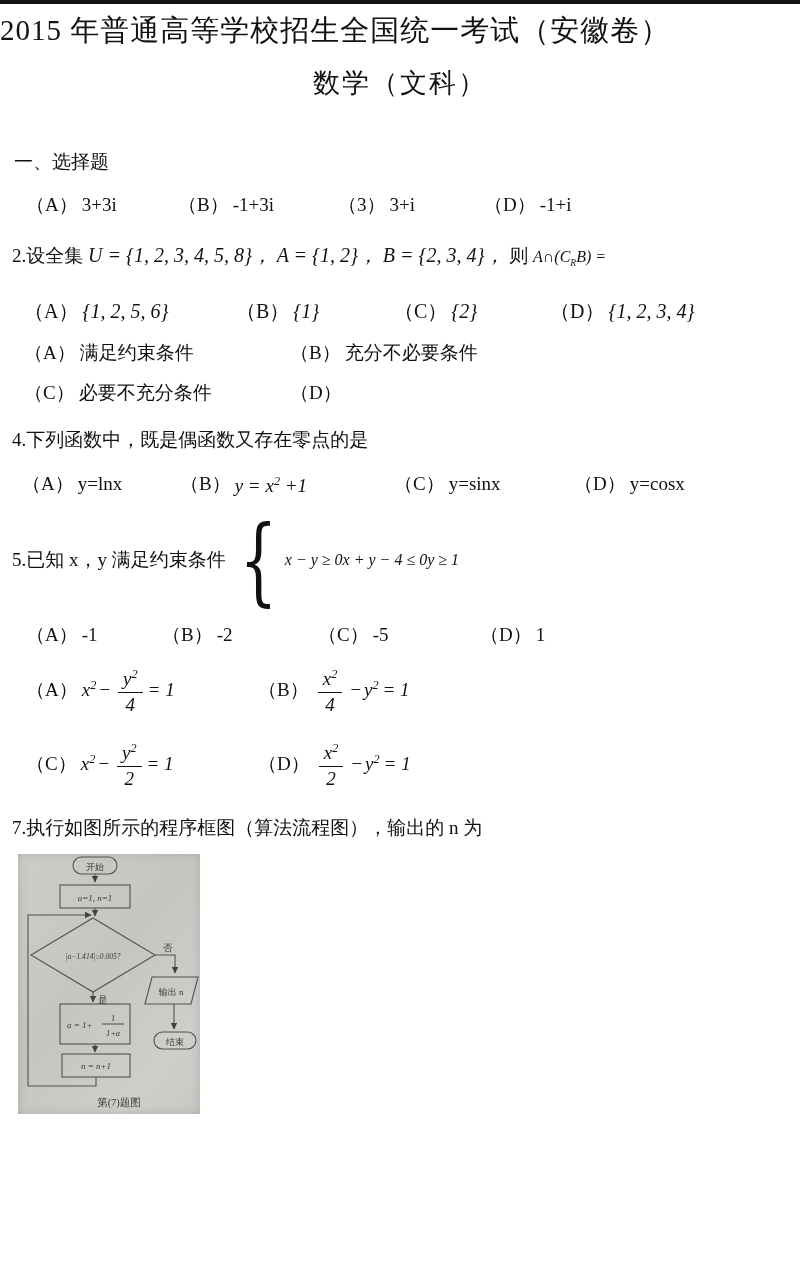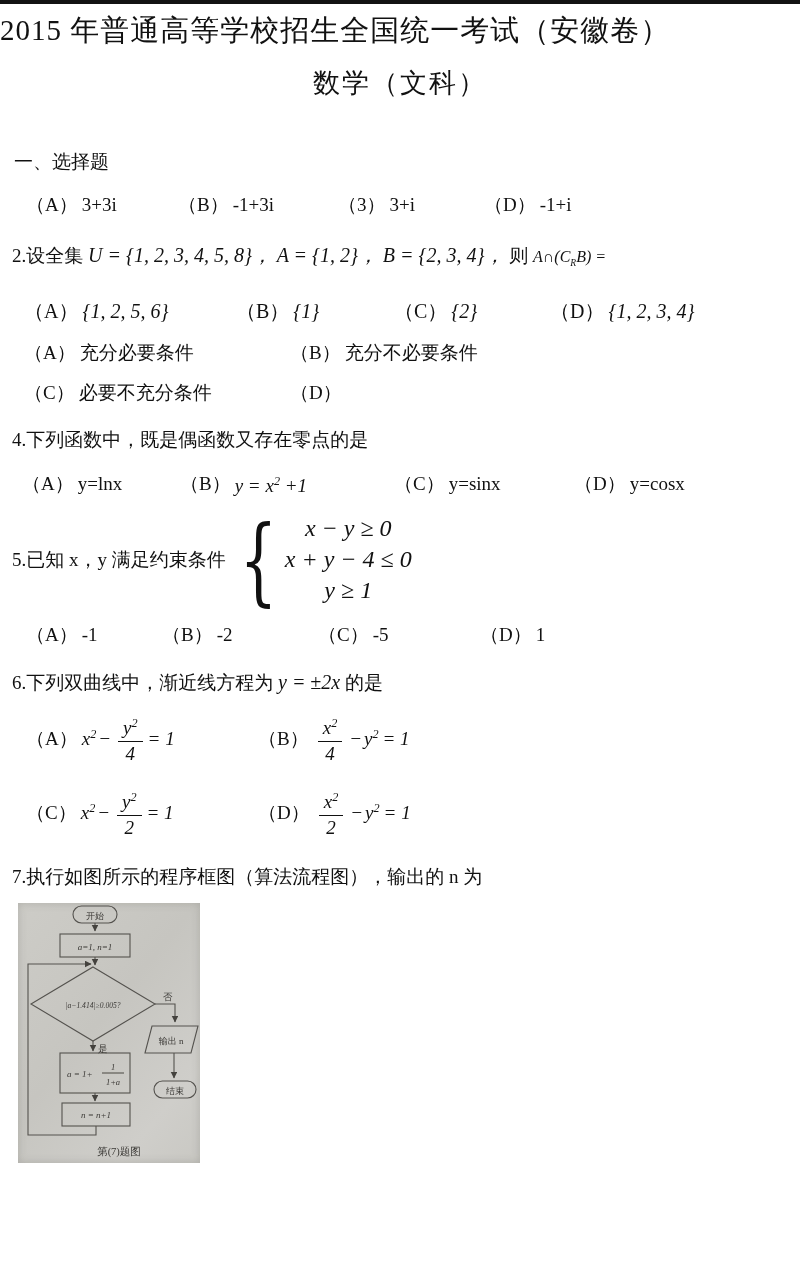--- a/index.html
+++ b/index.html
@@ -18,21 +18,21 @@
   
   .q1o .opt{width:152px}.q1o .opt:nth-child(3){width:146px}.q1o .opt:nth-child(2){width:160px}
   .q2o .opt:nth-child(1){width:212px}.q2o .opt:nth-child(2){width:158px}.q2o .opt:nth-child(3){width:156px}
   .q3o .opt{width:266px}
   .q4o .opt:nth-child(1){width:158px}.q4o .opt:nth-child(2){width:214px}.q4o .opt:nth-child(3){width:180px}
   .q5o .opt:nth-child(1){width:136px}.q5o .opt:nth-child(2){width:156px}.q5o .opt:nth-child(3){width:162px}
   
   .q5row{display:flex;align-items:center;margin:12px 0 0 12px;font-size:19px;}
   .bigbrace{font-size:96px;font-weight:200;transform:scaleX(.62);line-height:96px;margin:0 -4px 0 2px;
             font-family:"DejaVu Serif",serif;}
-  .sys{display:flex;flex-direction:column;align-items:center;font-size:24px;line-height:31px;margin-right:6px;}
+  .sys{display:flex;align-items:center;font-size:16px;line-height:31px;margin-right:6px;}
   
   .frac{display:inline-flex;flex-direction:column;align-items:center;vertical-align:middle;margin:0 5px;
         font-size:19px;line-height:22px;}
   .frac .num{border-bottom:1.6px solid #111;padding:0 5px 1px;}
   .frac .den{padding:1px 5px 0;}
   .q6row{display:flex;align-items:center;margin:8px 0 0 26px;font-size:19px;height:68px;}
   .q6row .opt{display:flex;align-items:center;}
   
   .photo{position:relative;width:182px;height:260px;margin:12px 0 0 18px;
          background:linear-gradient(130deg,#cdccc7 0%,#c6c5c0 45%,#cfceca 80%,#c9c8c3 100%);
@@ -98,21 +98,21 @@
           <span class="olabel">（D）</span>
           <span class="math">{1, 2, 3, 4}</span>
         </span>
     </div>
   </div>
 
   <div>
     <div class="opts q3o" style="margin-top:16px;margin-left:24px">
       <span class="opt">
           <span class="olabel">（A）</span>
-          <span>充分必要条件</span>
+          <span>满足约束条件</span>
         </span>
       <span class="opt">
           <span class="olabel">（B）</span>
           <span>充分不必要条件</span>
         </span>
     </div>
     <div class="opts q3o" style="margin-top:14px;margin-left:24px">
       <span class="opt">
           <span class="olabel">（C）</span>
           <span>必要不充分条件</span>
@@ -169,25 +169,20 @@
           <span>-5</span>
         </span>
       <span class="opt">
           <span class="olabel">（D）</span>
           <span>1</span>
         </span>
     </div>
   </div>
 
   <div>
-    <div class="stem" style="margin-top:20px">
-      <span>6.下列双曲线中，渐近线方程为</span>
-      <span class="math" style="font-size:20px">y = ±2x</span>
-      <span>的是</span>
-    </div>
     <div class="q6row">
       <span class="opt" style="width:232px">
         <span class="olabel">（A）</span>
         <span class="math"><span>x</span><sup>2</sup></span>
         <span class="math" style="margin:0 2px">−</span>
         <span class="frac math">
             <span class="num"><span>y</span><sup>2</sup></span>
             <span class="den">4</span>
           </span>
         <span class="math">= 1</span>

